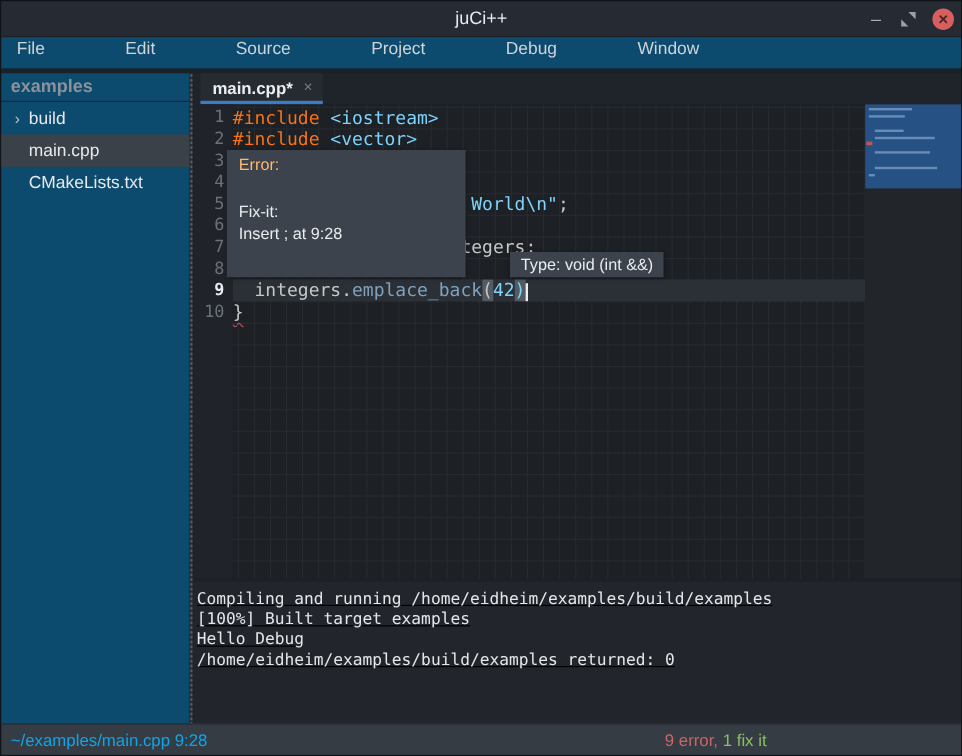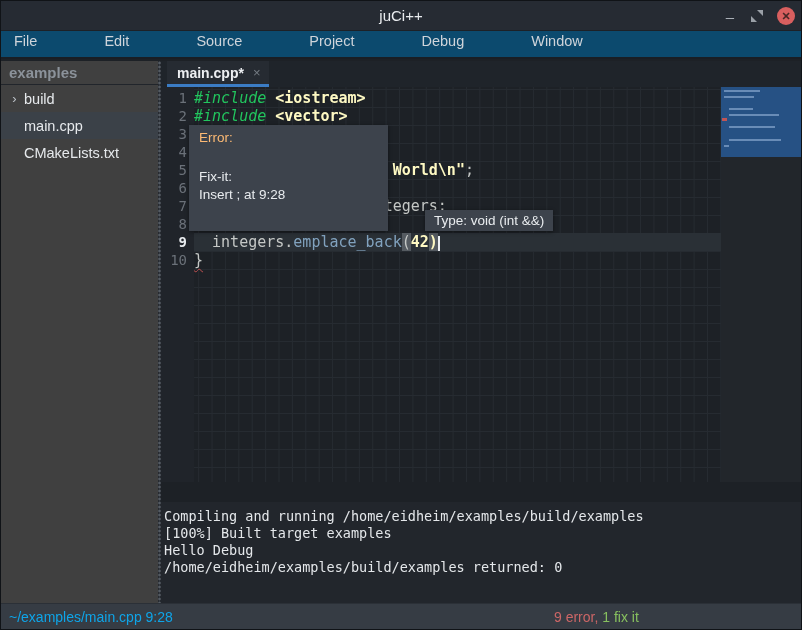--- a/index.html
+++ b/index.html
@@ -18,21 +18,21 @@
                  border-left:6px solid #9aa0a7; border-top:6px solid transparent; }
   .btn-max .t2 { position:absolute; right:0; top:0; width:0; height:0;
                  border-right:6px solid #9aa0a7; border-bottom:6px solid transparent; }
   .btn-close { width:18px; height:18px; border-radius:50%; background:#d95f5f; color:#472726;
                font-size:11px; font-weight:bold; display:flex; align-items:center; justify-content:center; }
   
   .menubar { position:absolute; left:0; top:30px; width:100%; height:28px; background:#0c4a6e;
              border-bottom:2px solid #1a1e24; display:flex; padding-left:7px;gap:44px; }
   .menu-item { color:#cfd4da; font-size:14.5px; padding:2px 6px; margin-right:11px; }
   
-  .sidebar { position:absolute; left:0; top:60px; width:157px; height:542px; background:#404040; }
+  .sidebar { position:absolute; left:0; top:60px; width:157px; height:542px; background:#0c4a6e; }
   .side-header { height:24px; line-height:23px; padding-left:8px; color:#8b929a; font-weight:bold;
                  font-size:15px; border-bottom:1px solid #21252b; }
   .tree-item { height:27px; display:flex; align-items:center; color:#e6e9ec; font-size:14.5px; }
   .tree-item.selected { background:#3b4148; }
   .tree-chevron { width:19px; text-align:center; color:#bcc2c8; font-size:13px; margin-left:4px; }
   .tree-indent { width:23px; }
   .vdivider { position:absolute; left:157px; top:60px; width:3px; height:542px; background:#262a30;
               background-image:radial-gradient(#555c64 1px, transparent 1.2px); background-size:3px 4px; }
   
   .tabbar { position:absolute; left:160px; top:60px; width:642px; height:26px; background:#1f242a; }
@@ -46,41 +46,41 @@
               background-image:linear-gradient(#262b31 1px, transparent 1px),
                                linear-gradient(90deg,#262b31 1px, transparent 1px);
               background-size:13.4px 18px; background-position:-3px 2px; }
   .gutter-bg { position:absolute; left:0; top:0; width:33px; height:395px; background:#20242a; }
   .lines { position:absolute; left:0; top:2px; width:560px; }
   .line { display:flex; height:18px; line-height:18px; font-family:"DejaVu Sans Mono", monospace; font-size:15px; }
   .lnum { width:33px; padding-right:7px; text-align:right; color:#6b7179; font-size:14px; flex:none; }
   .lcode { white-space:pre; color:#c5c8c6; flex:1; }
   .line.current .lcode { background:#2a3036; }
   .line.current .lnum { color:#e8ebee; font-weight:bold; }
-  .c-fg { color:#c5c8c6; } .c-red { color:#fef9c3;font-weight:bold; } .c-green { color:#22c55e;font-style:italic; } .c-blue { color:#81a2be; }
+  .c-fg { color:#c5c8c6; } .c-red { color:#7dd3fc; } .c-green { color:#f97316; } .c-blue { color:#81a2be; }
   .bm { background:#555b61; }
   .squiggle { text-decoration:underline wavy #bb4f4f 1px; text-underline-offset:3px; }
   .cursor { display:inline-block; width:2px; height:15px; background:#eceff2; vertical-align:text-bottom; }
   
   .mapcol { position:absolute; right:0; top:0; width:82px; height:395px; background:#22262b; }
   .map-slider { position:absolute; left:0; top:0; width:80px; height:70px; background:#265184; }
   .mini-line { position:absolute; height:2px; background:rgba(160,190,225,0.55); }
   .mini-error { position:absolute; left:1px; top:31px; width:5px; height:3px; background:#c05555; }
   
   .tooltip { position:absolute; background:#3d434c; color:#e9ecef; font-size:13.5px;
              box-shadow:0 1px 4px rgba(0,0,0,0.45); z-index:5; }
   .tip-error { left:28px; top:38px; width:199px; height:106px; padding:5px 10px; }
   .tip-error .tt-err { color:#fdba74; }
   .tip-error .tt-l2 { margin-top:7px; }
   .tip-error .tt-l3 { margin-top:24px; }
   .tip-error .tt-l4 { margin-top:3px; }
   .tip-type { left:264px; top:123px; padding:3px 9px; }
   
-  .terminal { position:absolute; left:160px; top:501px; width:642px; height:121px; background:#22262c;
-              padding:6px 0 0 3px; }
+  .terminal { position:absolute; left:160px; top:484px; width:642px; height:121px; background:#22262c;
+              padding:6px 0 0 3px;text-decoration:underline; }
   .term-line { font-family:"DejaVu Sans Mono", monospace; font-size:13.5px; line-height:17px; color:#e4e7ea;
                white-space:pre; }
   
   .statusbar { position:absolute; left:0; top:602px; width:100%; height:28px; background:#363c44;
                border-top:1px solid #2b3037; }
   .status-left { position:absolute; left:8px; top:5px; color:#0ea5e9; font-size:14px; }
   .status-right { position:absolute; left:553px; top:5px; font-size:14px; }
   .st-err { color:#cc6666; } .st-fix { color:#87c05f; }
 </style>
 </head>

